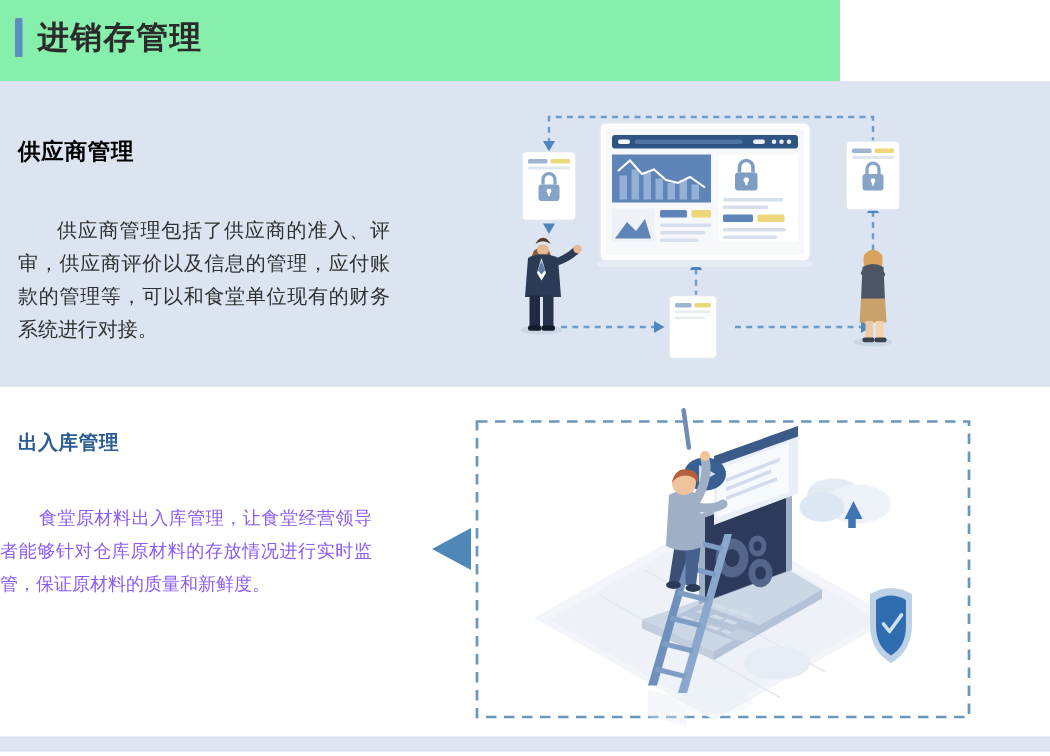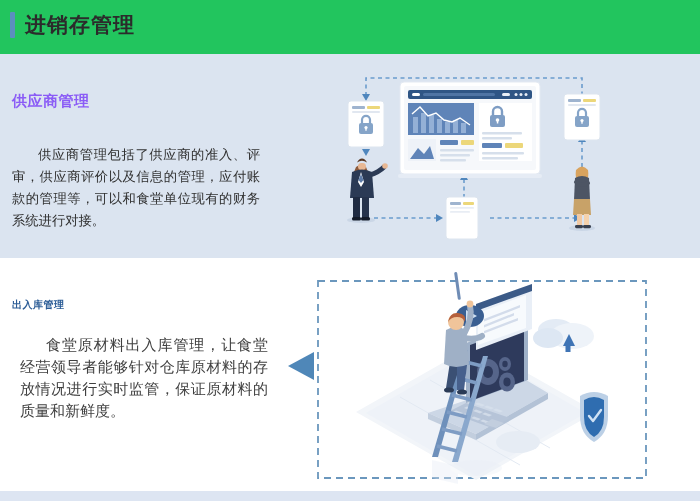--- a/index.html
+++ b/index.html
@@ -6,54 +6,54 @@
   body{
     width:700px;height:504px;
     background:#ffffff;
     font-family:"DejaVu Sans","Liberation Sans",sans-serif;
     overflow:hidden;
     position:relative;
   }
   .page{position:relative;width:700px;height:504px;overflow:hidden;background:#fff;}
 
   
-  .header{position:absolute;left:0;top:0;width:700px;height:54px;background:#22c55e;}
+  .header{position:absolute;left:0;top:0;width:560px;height:54px;background:#86efac;}
   .header-accent{
     position:absolute;left:10px;top:12px;width:5px;height:26px;
     background:#5b8fbe;border-radius:1px;
   }
   .header-title{
     position:absolute;left:25px;top:9px;
     font-size:21px;font-weight:bold;color:#2b2b2b;letter-spacing:1px;
     line-height:32px;
   }
 
   
   .band{
     position:absolute;left:0;top:54px;width:700px;height:204px;
     background:#dbe4f0;
   }
   .sec1-title{
     position:absolute;left:12px;top:92px;
-    font-size:15px;font-weight:bold;color:#8b5cf6;letter-spacing:.5px;
+    font-size:15px;font-weight:bold;color:#000000;letter-spacing:.5px;
   }
   .sec1-body{
     position:absolute;left:12px;top:144px;width:248px;
     font-size:13.3px;line-height:22px;color:#303030;
     text-indent:26px;text-align:justify;
   }
 
   
   .sec2-title{
-    position:absolute;left:12px;top:298px;
-    font-size:10px;font-weight:bold;color:#2b5c96;letter-spacing:.5px;
+    position:absolute;left:12px;top:286px;
+    font-size:13px;font-weight:bold;color:#2b5c96;letter-spacing:.5px;
   }
   .sec2-body{
-    position:absolute;left:20px;top:334px;width:248px;
-    font-size:15px;line-height:22px;color:#404040;
+    position:absolute;left:0;top:334px;width:248px;
+    font-size:12px;line-height:22px;color:#8b5cf6;
     text-indent:26px;text-align:justify;
   }
 
   
   .bottom-strip{
     position:absolute;left:0;top:491px;width:700px;height:10px;
     background:#dde5f2;
   }
 
   

